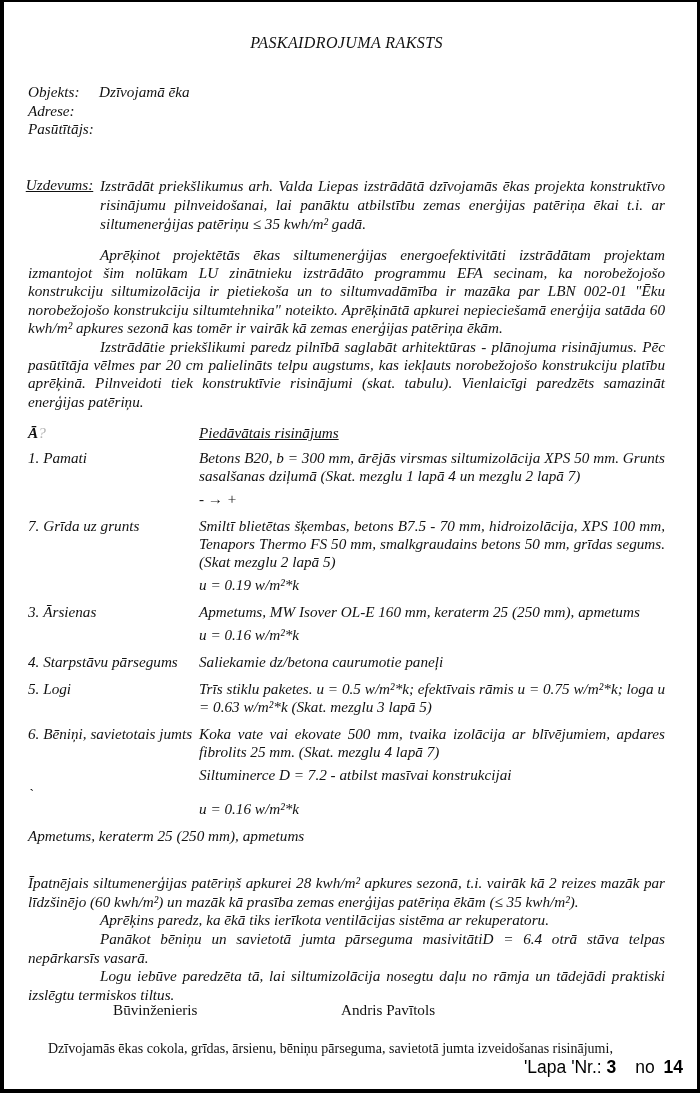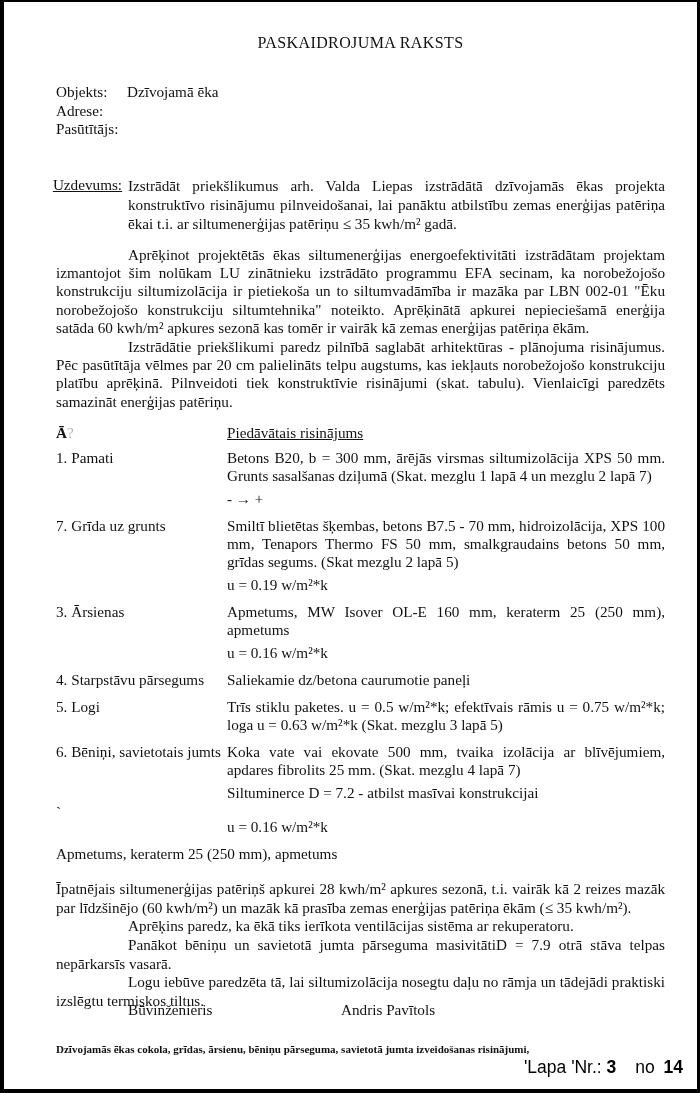--- a/index.html
+++ b/index.html
@@ -9,21 +9,21 @@
     background:#ffffff;
     border-style:solid;border-color:#000;
     border-width:2px 3px 4px 4px;
     box-sizing:border-box;
     overflow:hidden;
     font-family:"Liberation Serif","DejaVu Serif",serif;
     color:#111;
     font-size:15.2px;
     line-height:18px;
   }
-  .content{padding:26px 32px 0 52px;}
+  .content{padding:26px 32px 0 24px;font-style:italic;}
   .title{
     text-align:center;
     font-size:16px;
     letter-spacing:.4px;
     margin-top:6px;
   }
   .meta{margin-top:31px;}
   .meta-row{display:flex;line-height:18.5px;}
   .meta-label{width:71px;flex:0 0 71px;}
   .meta-value{flex:1;}
@@ -42,28 +42,28 @@
   .t-head-left{flex:0 0 171px;font-weight:600;}
   .qmark{color:#b3b3b3;font-weight:400;}
   .t-head-right{flex:1;text-align:left;}
   .t-head-right span{text-decoration:underline;}
   .t-row{display:flex;margin-bottom:9px;}
   .t-term{flex:0 0 171px;padding-right:6px;box-sizing:border-box;}
   .t-det{flex:1;text-align:justify;line-height:18px;}
   .det-line + .det-line{margin-top:5px;}
   .det-line.gap{margin-top:16px;}
   .t-note{margin-top:42px;}
-  .closing{margin-top:17px;}
+  .closing{margin-top:29px;}
   .closing .bodypara{line-height:18.6px;}
   .closing .bodypara.noindent{text-indent:0;}
-  .sig-role{position:absolute;left:124px;top:999px;}
+  .sig-role{position:absolute;left:109px;top:999px;}
   .sig-name{position:absolute;left:337px;top:999px;}
   .footer-bold{
     position:absolute;left:44px;top:1038px;right:20px;
-    font-weight:bold;font-size:11px;margin-left:8px;
+    font-weight:normal;font-size:14px;
   }
   .pagenr{
     position:absolute;right:14px;top:1056px;
     font-family:"Liberation Sans","DejaVu Sans",sans-serif;
     font-size:17.5px;color:#000;
   }
   .pagenr b{font-weight:bold;}
   .pagenr .of-label{margin-left:14px;margin-right:4px;}
 </style>
 </head>
@@ -150,21 +150,21 @@
             <div class="t-det">
               <div class="det-line">Apmetums, keraterm 25 (250 mm), apmetums</div>
             </div>
           </div>
         </div>
     </div>
 
     <div class="closing" id="closing">
       <div class="bodypara noindent">Īpatnējais siltumenerģijas patēriņš apkurei 28 kwh/m² apkures sezonā, t.i. vairāk kā 2 reizes mazāk par līdzšinējo (60 kwh/m²) un mazāk kā prasība zemas enerģijas patēriņa ēkām (≤ 35 kwh/m²).</div>
       <div class="bodypara">Aprēķins paredz, ka ēkā tiks ierīkota ventilācijas sistēma ar rekuperatoru.</div>
-      <div class="bodypara">Panākot bēniņu un savietotā jumta pārseguma masivitātiD = 7.9 otrā stāva telpas nepārkarsīs vasarā.</div>
+      <div class="bodypara">Panākot bēniņu un savietotā jumta pārseguma masivitātiD = 6.4 otrā stāva telpas nepārkarsīs vasarā.</div>
       <div class="bodypara">Logu iebūve paredzēta tā, lai siltumizolācija nosegtu daļu no rāmja un tādejādi praktiski izslēgtu termiskos tiltus.</div>
     </div>
 
   </div>
 
   <span class="sig-role">Būvinženieris</span>
   <span class="sig-name">Andris Pavītols</span>
 
   <div class="footer-bold">Dzīvojamās ēkas cokola, grīdas, ārsienu, bēniņu pārseguma, savietotā jumta izveidošanas risinājumi,</div>
 

